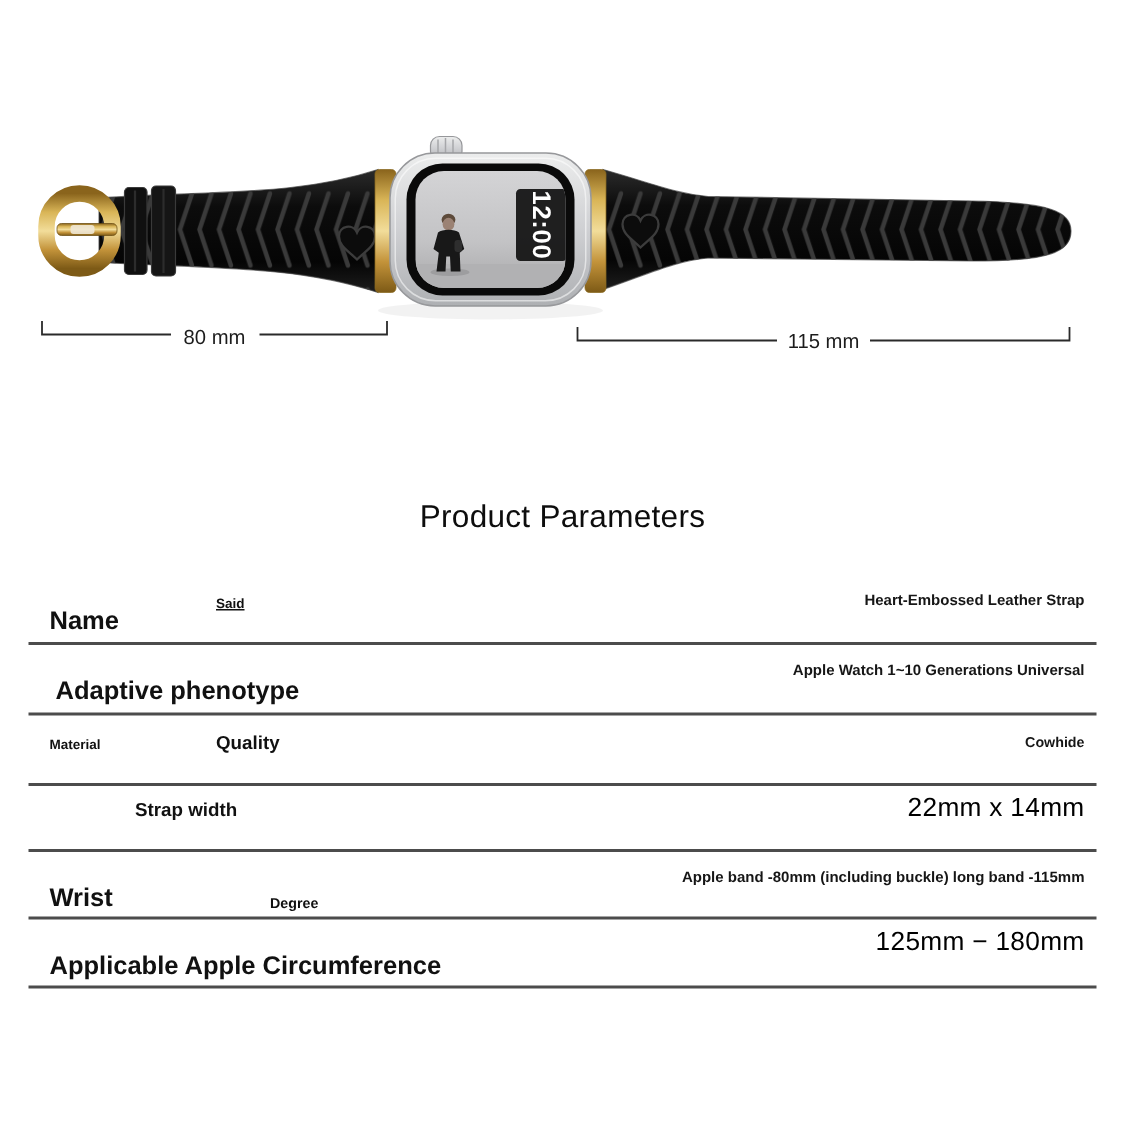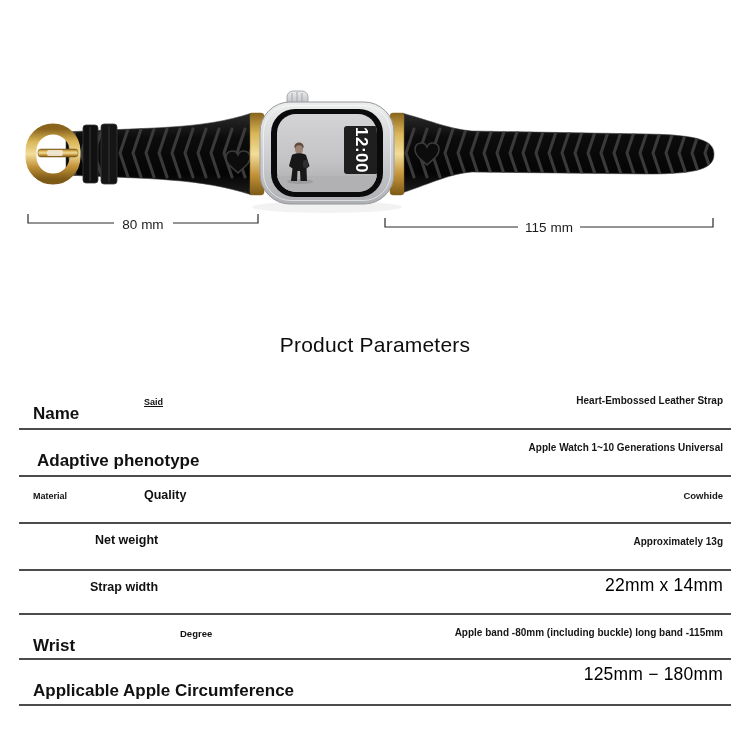--- a/index.html
+++ b/index.html
@@ -17,21 +17,21 @@
   .spec-table{margin:26px 19px 0 19px;position:relative;}
   .row{position:relative;height:45px;border-bottom:2px solid #4c4c4c;}
   .row.h42{height:42px}.row.h43{height:43px}.row.h44{height:44px}
   .c1{position:absolute;left:14px;top:21px;font-weight:700;font-size:17px;white-space:nowrap;}
   .c2{position:absolute;left:125px;top:11px;font-weight:700;font-size:12.5px;white-space:nowrap;}
   .r2 .c1{left:18px;}
   .r3 .c1{font-size:9px;top:14px;}
   .r1 .c2{font-size:9px;top:14px;text-decoration:underline;}
   .r4 .c2{left:76px;top:9px;}
   .r5 .c2{left:71px;top:9px;}
-  .r6 .c2{font-size:9.5px;top:13px;padding-left:36px;}
+  .r6 .c2{font-size:9.5px;top:29px;padding-left:36px;}
   .val{position:absolute;right:8px;white-space:nowrap;}
   .val-sm{font-size:10px;font-weight:700;top:12px;color:#161616;}
   .r3 .val-sm{font-size:9.5px;top:13px;}
   .val-lg{font-size:17.5px;font-weight:400;top:4px;color:#000000;letter-spacing:0.2px;}
 </style>
 </head>
 <body>
 
 <svg class="hero" viewBox="0 0 750 300" aria-hidden="true">
   <defs>
@@ -155,24 +155,20 @@
     <span class="c1">Adaptive phenotype</span>
     <span class="val val-sm">Apple Watch 1~10 Generations Universal</span>
   </div>
 
   <div class="row r3">
     <span class="c1">Material</span>
     <span class="c2">Quality</span>
     <span class="val val-sm">Cowhide</span>
   </div>
 
-  <div class="row r4">
-    <span class="c2">Net weight</span>
-    <span class="val val-sm">Approximately 13g</span>
-  </div>
 
   <div class="row r5 h42">
     <span class="c2">Strap width</span>
     <span class="val val-lg">22mm x 14mm</span>
   </div>
 
   <div class="row r6 h43">
     <span class="c1">Wrist</span>
     <span class="c2">Degree</span>
     <span class="val val-sm">Apple band -80mm (including buckle) long band -115mm</span>

